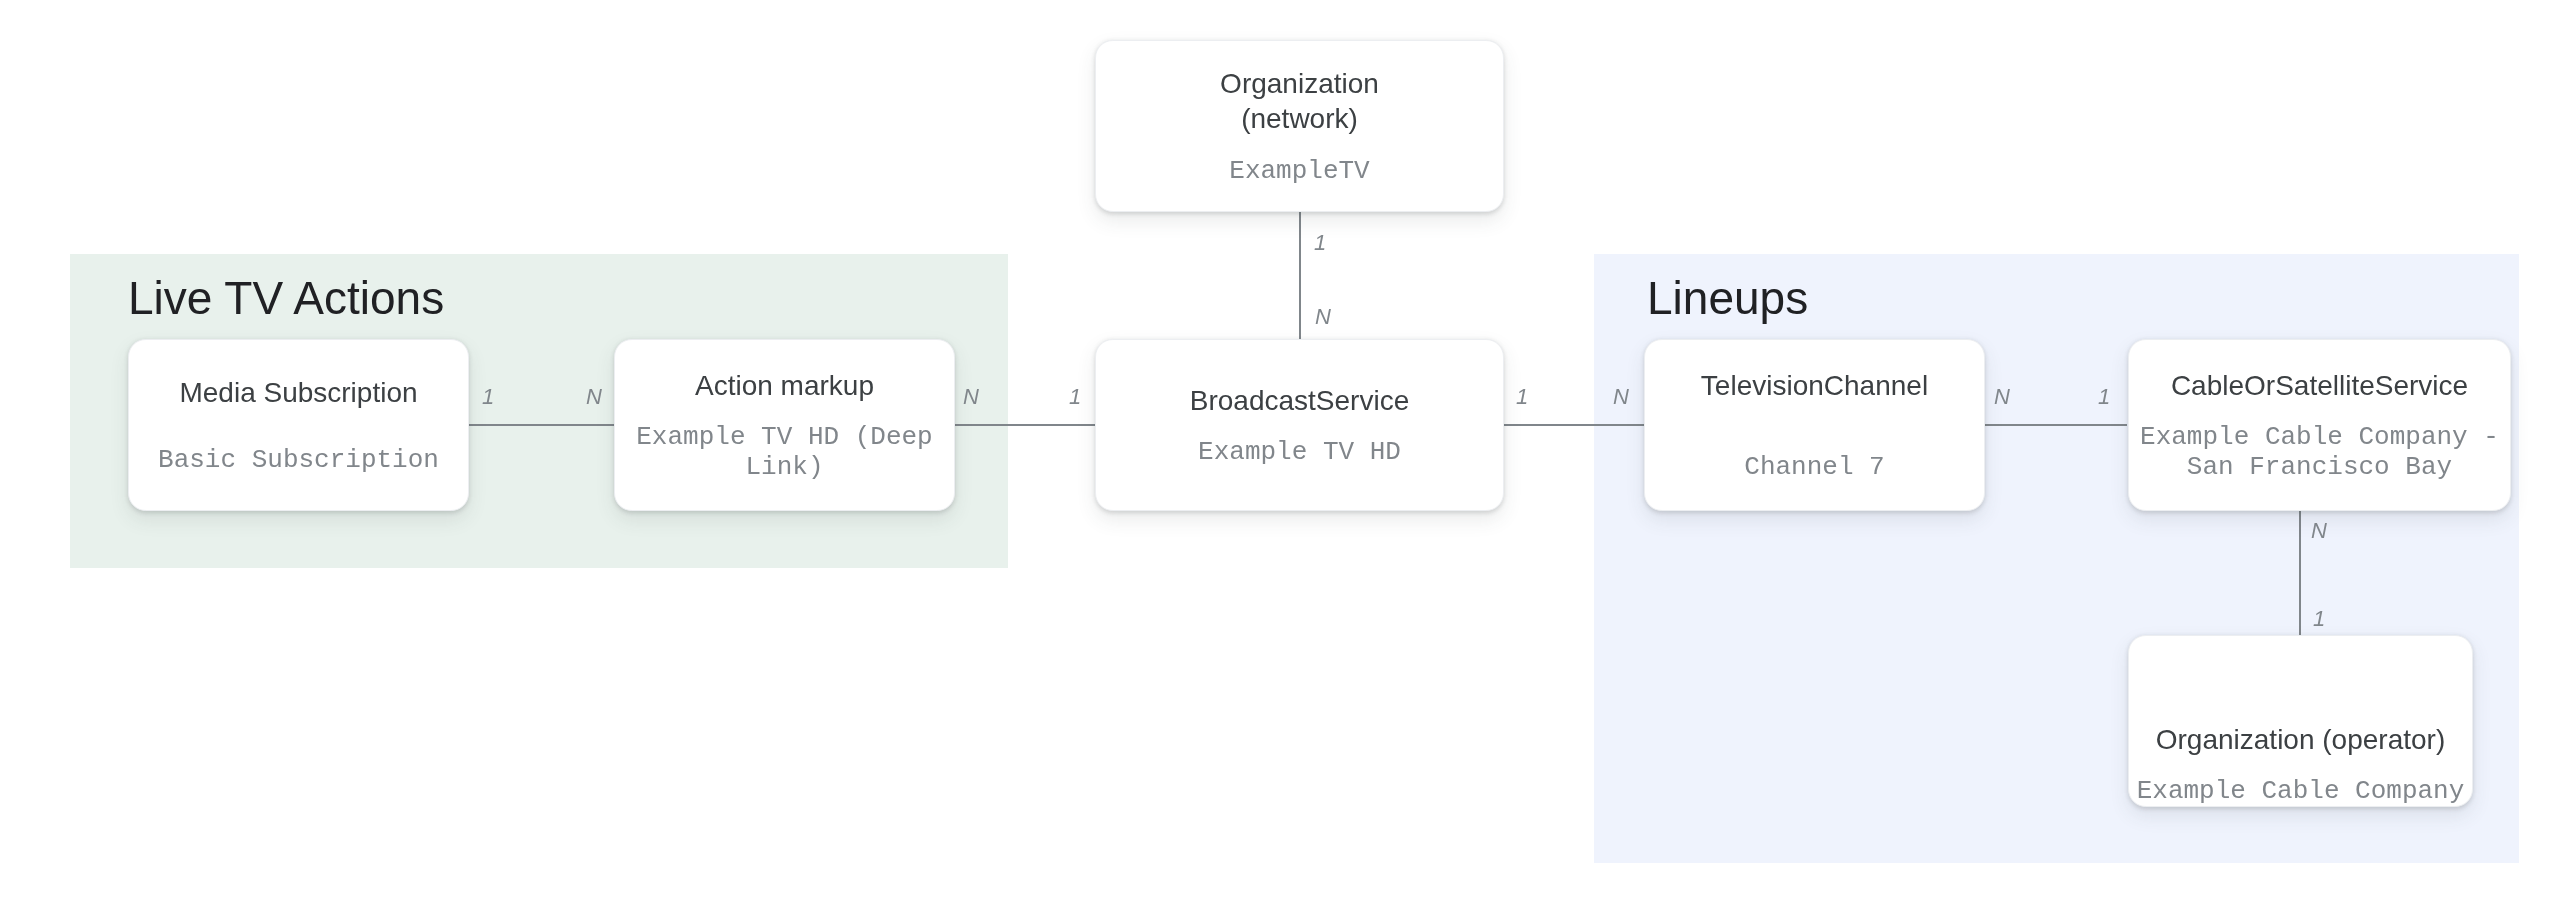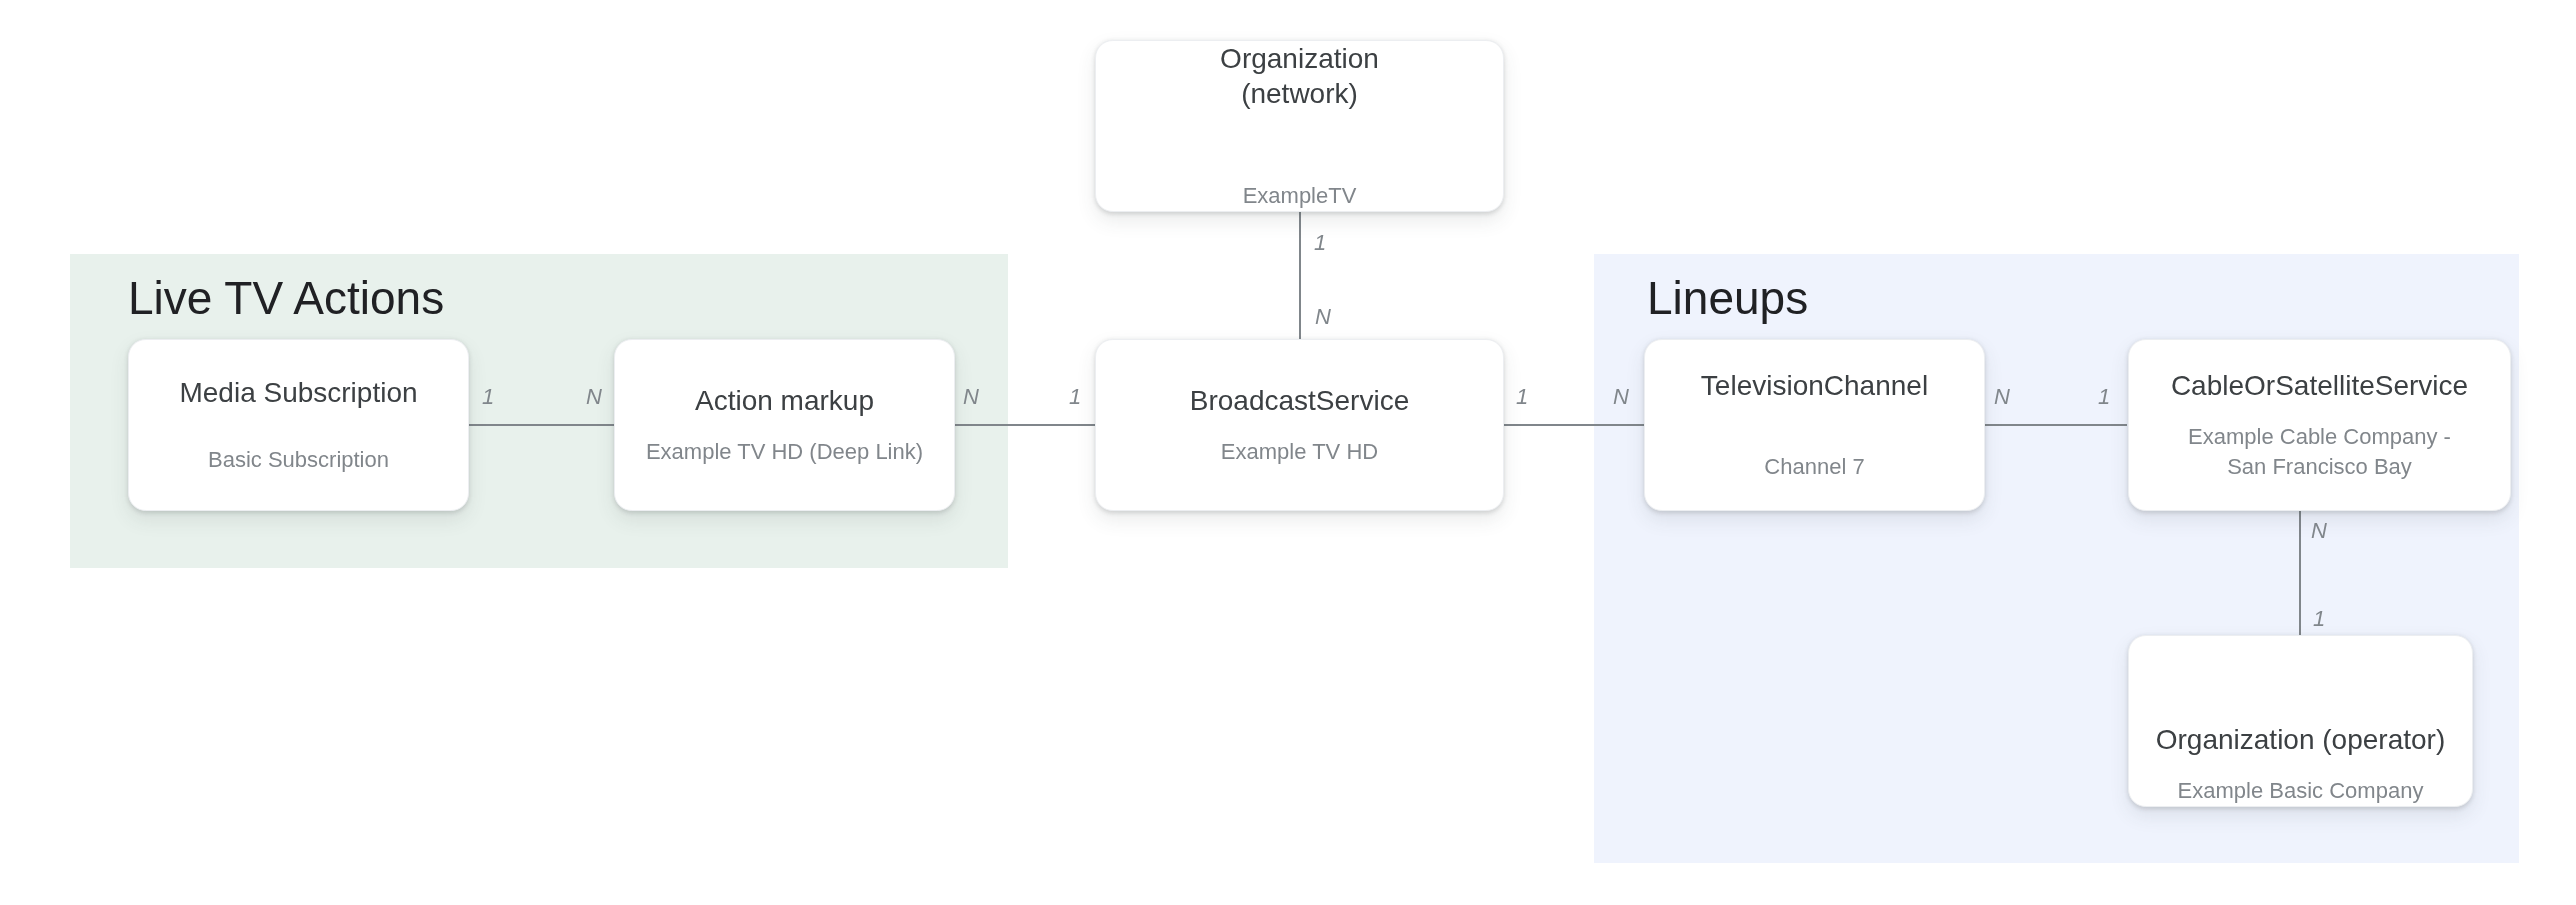--- a/index.html
+++ b/index.html
@@ -34,21 +34,21 @@
     background:#ffffff;
     border:0.9px solid #eceef1;
     border-radius:17.7px;
     box-shadow:0 1.8px 4.4px rgba(60,64,67,0.18), 0 8.8px 19.5px rgba(60,64,67,0.10);
     display:flex;flex-direction:column;align-items:center;justify-content:center;
     text-align:center;
     z-index:2;
   }
   .node-title{font-size:28px;line-height:35px;color:var(--c-title);}
   .node-title span{display:block;}
-  .node-subtitle{font-size:22px;line-height:30px;color:var(--c-subtitle);margin-top:19.5px;}
+  .node-subtitle{font-size:26px;line-height:30px;color:var(--c-subtitle);margin-top:19.5px;font-family:Liberation Mono, monospace;}
   .node-subtitle span{display:block;}
   .edge-h{
     position:absolute;height:1.8px;background:var(--c-line);z-index:1;
   }
   .edge-v{
     position:absolute;width:1.8px;background:var(--c-line);z-index:1;
   }
   .card-label{
     position:absolute;
     transform:translate(-50%,-50%);
@@ -86,21 +86,21 @@
 
   <span class="card-label" style="left:1522px;top:397px;">1</span>
   <span class="card-label" style="left:1621px;top:397px;">N</span>
 
   <span class="card-label" style="left:2002px;top:397px;">N</span>
   <span class="card-label" style="left:2104px;top:397px;">1</span>
 
   <span class="card-label" style="left:2319px;top:531px;">N</span>
   <span class="card-label" style="left:2319px;top:619px;">1</span>
 
-  <div class="node" style="left:1095px;top:40px;width:409px;justify-content:space-between;">
+  <div class="node" style="left:1095px;top:40px;width:409px;">
     <div class="node-title">
       <span>Organization</span>
       <span>(network)</span>
     </div>
     <div class="node-subtitle">
       <span>ExampleTV</span>
     </div>
   </div>
 
   <div class="node" style="left:128px;top:339px;width:341px;gap:16px;">
@@ -147,18 +147,18 @@
       <span>Example Cable Company -</span>
       <span>San Francisco Bay</span>
     </div>
   </div>
 
   <div class="node" style="left:2128px;top:635px;width:345px;justify-content:flex-end;">
     <div class="node-title">
       <span>Organization (operator)</span>
     </div>
     <div class="node-subtitle">
-      <span>Example Basic Company</span>
+      <span>Example Cable Company</span>
     </div>
   </div>
 
 </div>
 
 
 </body></html>

